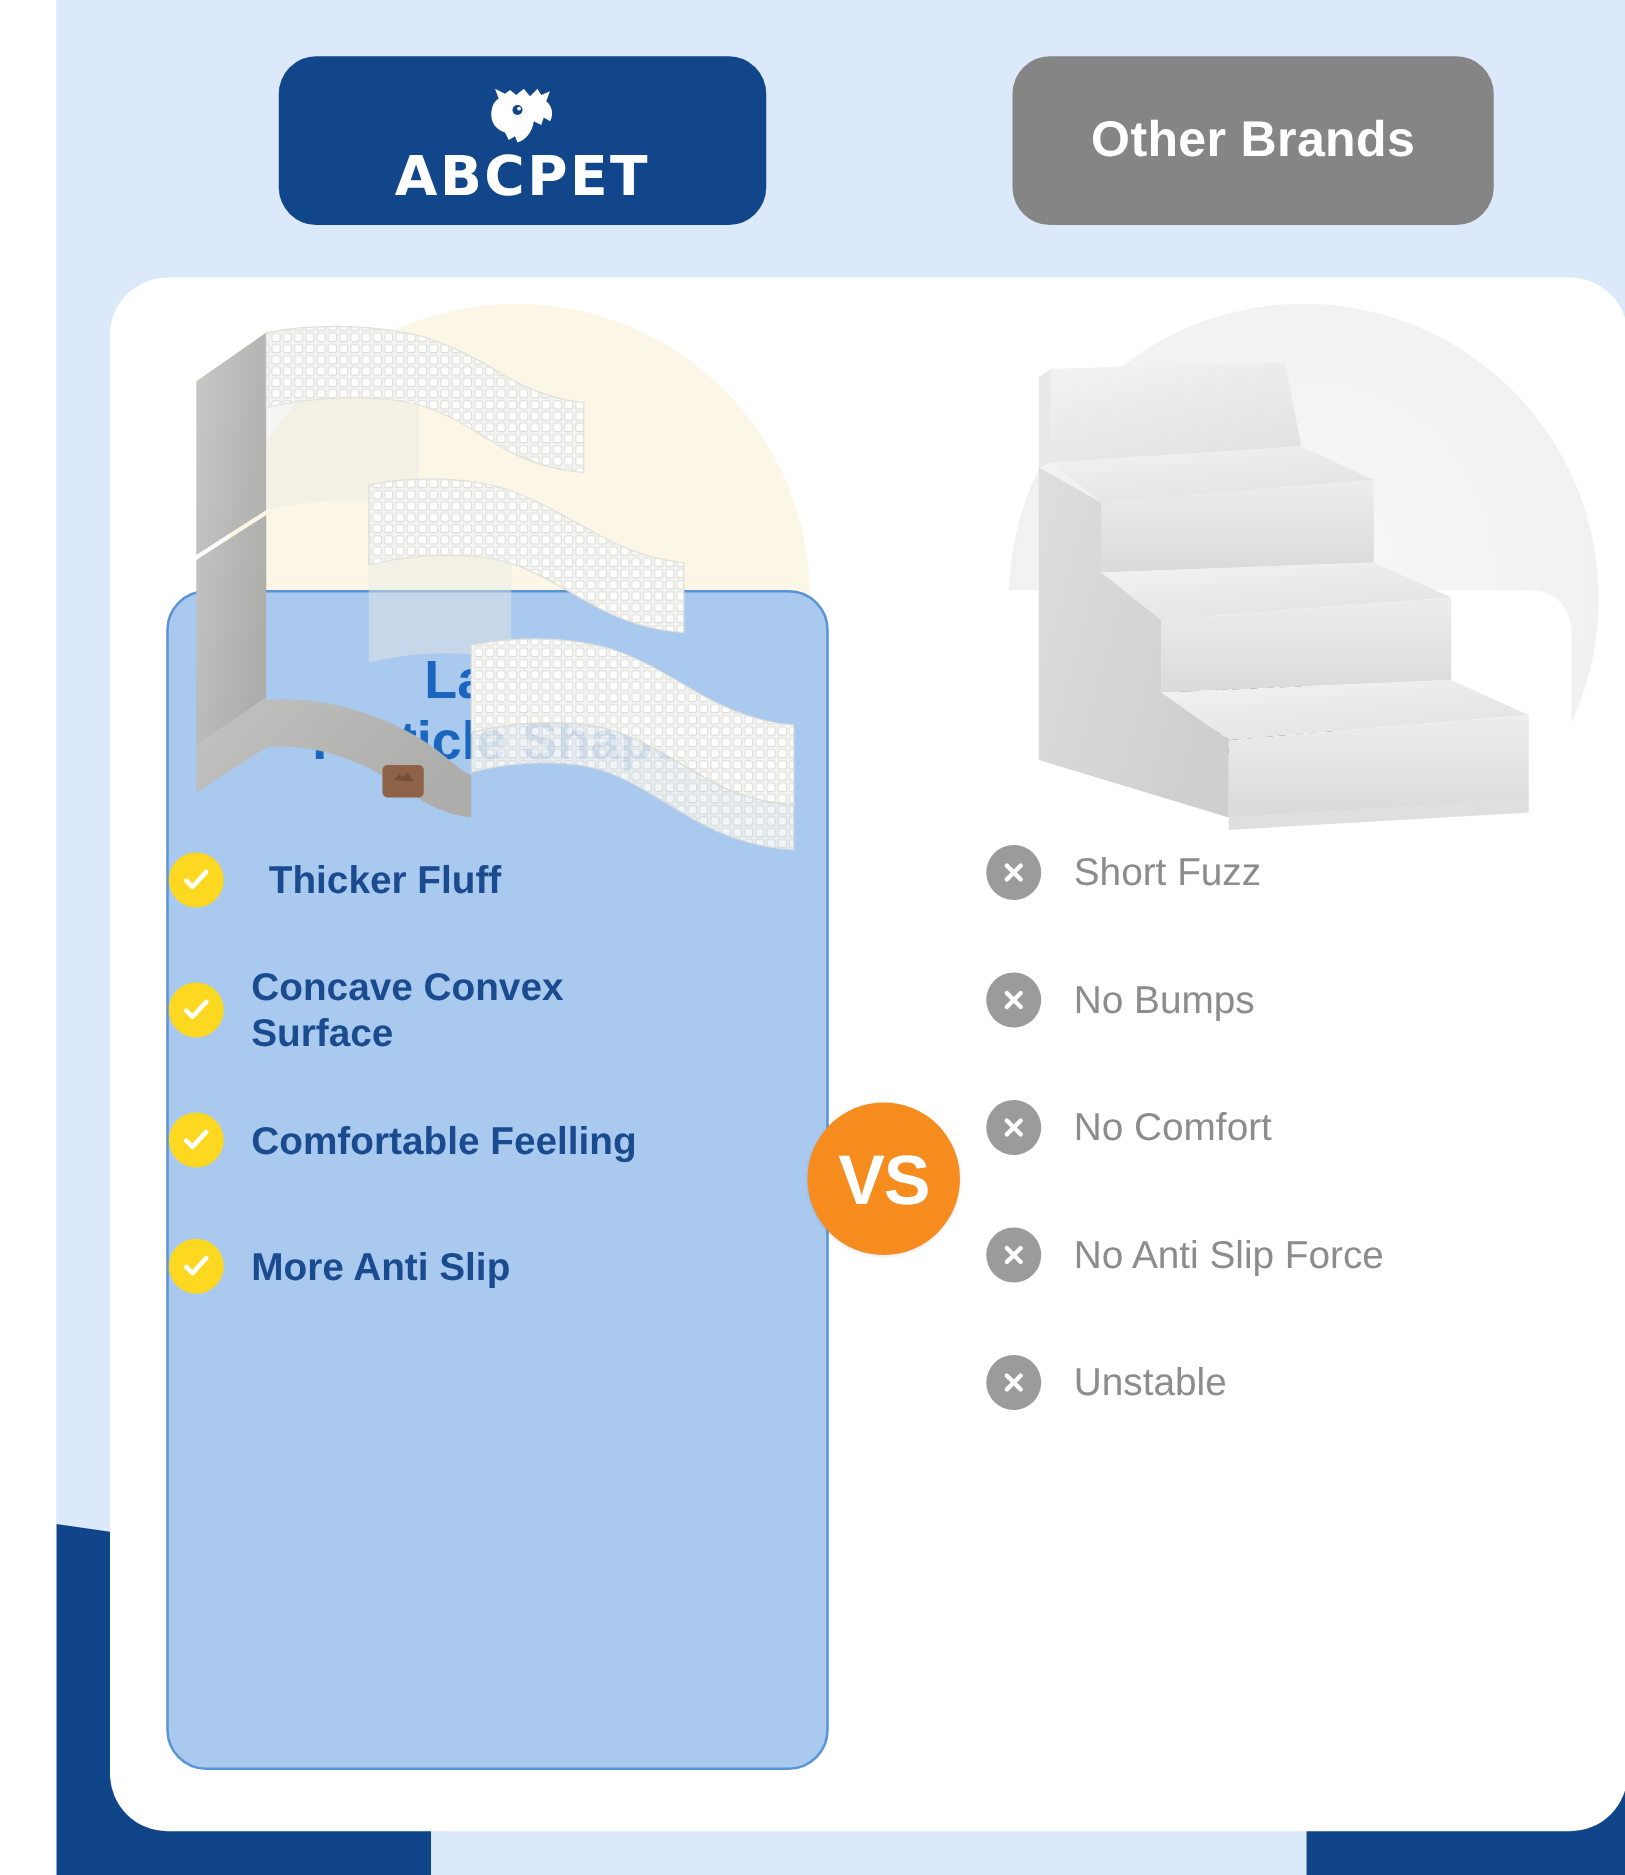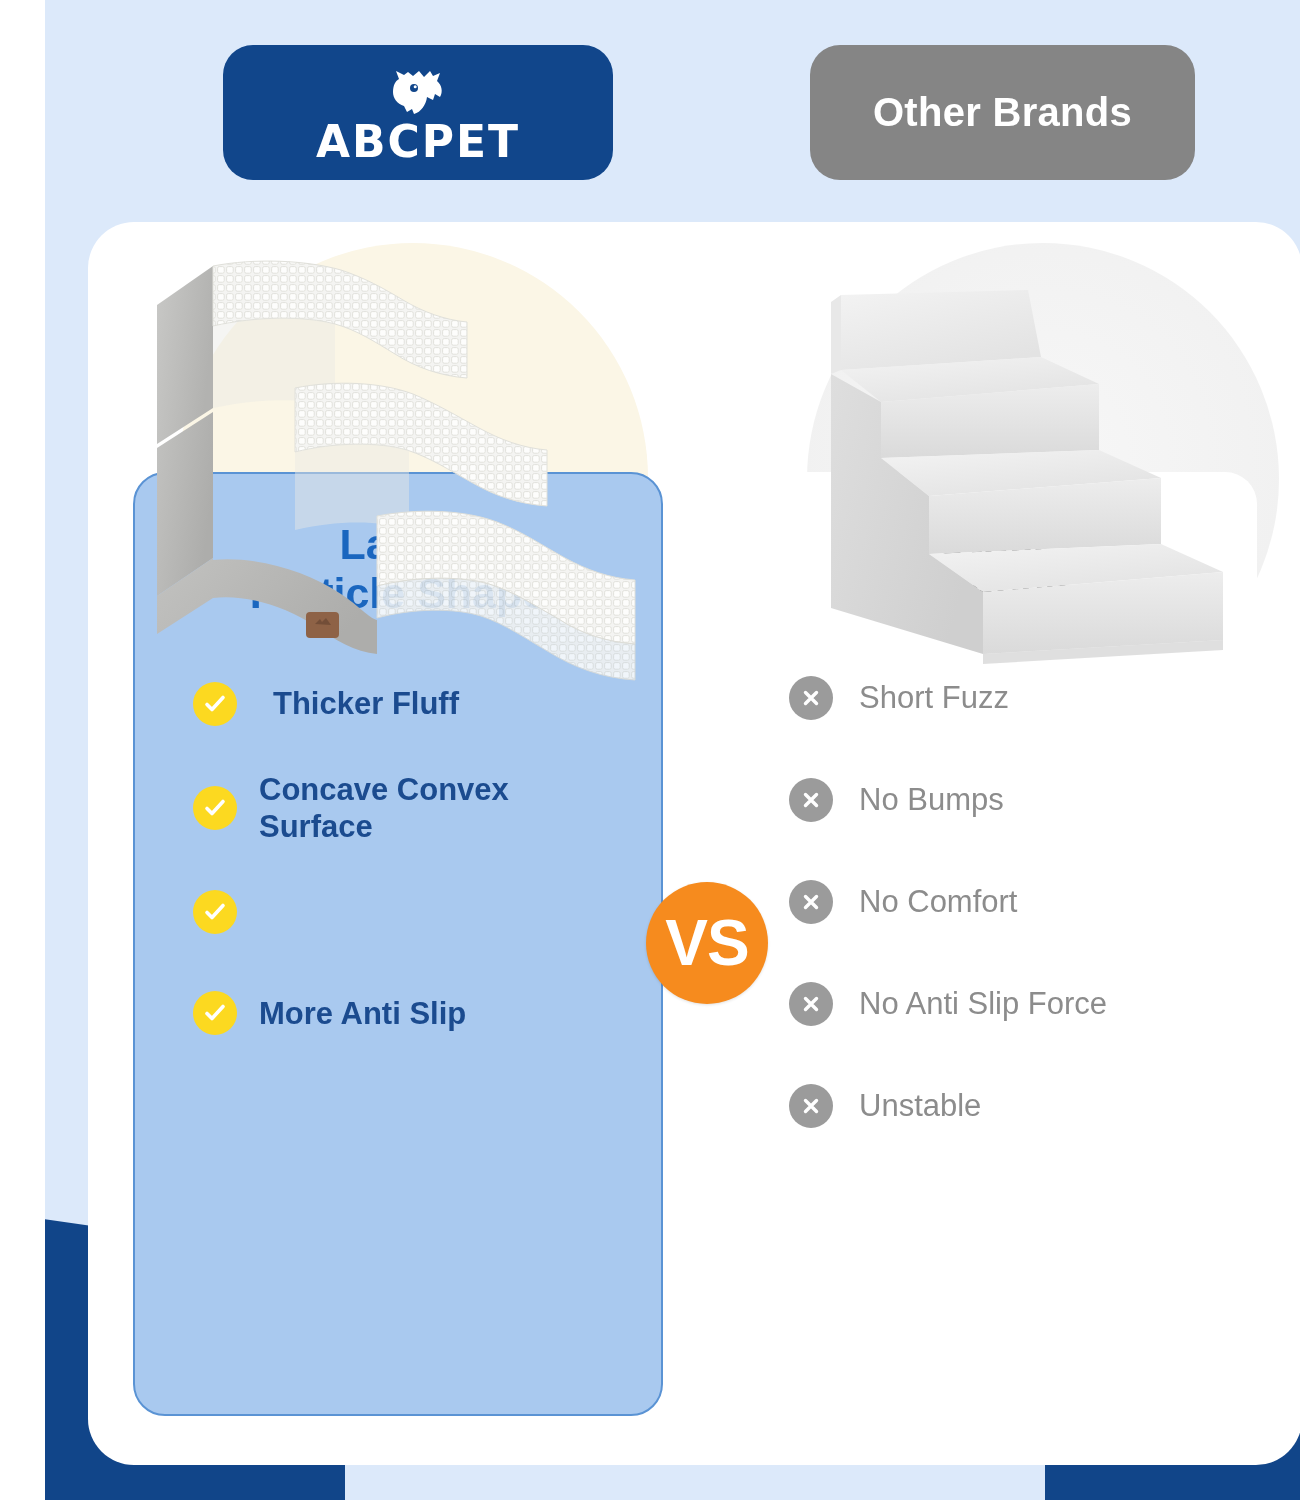--- a/index.html
+++ b/index.html
@@ -176,21 +176,21 @@
     margin-top: 44px;
     color: #5c5c5c;
     font-size: 43px;
   }
 
   .feature-list {
     list-style: none;
     margin: 0;
     padding: 0;
   }
-  .panel-good .feature-list { margin-top: 52px; padding-left: 58px; padding-right: 22px; }
+  .panel-good .feature-list { margin-top: 52px; padding-right: 22px; }
   .panel-bad  .feature-list { margin-top: 50px; padding-left: 62px; padding-right: 22px; }
 
   .feature-item {
     display: flex;
     align-items: center;
     min-height: 68px;
     margin-bottom: 33px;
   }
   .panel-bad .feature-item { margin-bottom: 34px; }
 
@@ -225,21 +225,21 @@
     left: 601px;
     top: 882px;
     width: 122px;
     height: 122px;
     border-radius: 50%;
     background: #f68b1e;
     display: flex;
     align-items: center;
     justify-content: center;
     color: #ffffff;
-    font-size: 64px;
+    font-size: 56px;
     font-weight: bold;
     letter-spacing: -1px;
     z-index: 9;
     box-shadow: 0 1px 3px rgba(0,0,0,0.12);
   }
 </style>
 </head>
 <body>
 
 <div id="page">
@@ -379,20 +379,21 @@
         </span>
         <span class="feature-text" style="white-space:pre-line">Concave Convex
 Surface</span>
       </li>
       <li class="feature-item">
         <span class="mark mark-check">
           <svg width="26" height="26" viewBox="0 0 26 26">
               <path d="M5 13.5 l5 5 l11 -12" fill="none" stroke="#ffffff" stroke-width="3.6" stroke-linecap="round" stroke-linejoin="round"></path>
             </svg>
         </span>
+        <span class="feature-text">Comfortable Feelling</span>
       </li>
       <li class="feature-item">
         <span class="mark mark-check">
           <svg width="26" height="26" viewBox="0 0 26 26">
               <path d="M5 13.5 l5 5 l11 -12" fill="none" stroke="#ffffff" stroke-width="3.6" stroke-linecap="round" stroke-linejoin="round"></path>
             </svg>
         </span>
         <span class="feature-text">More Anti Slip</span>
       </li>
     </ul>

